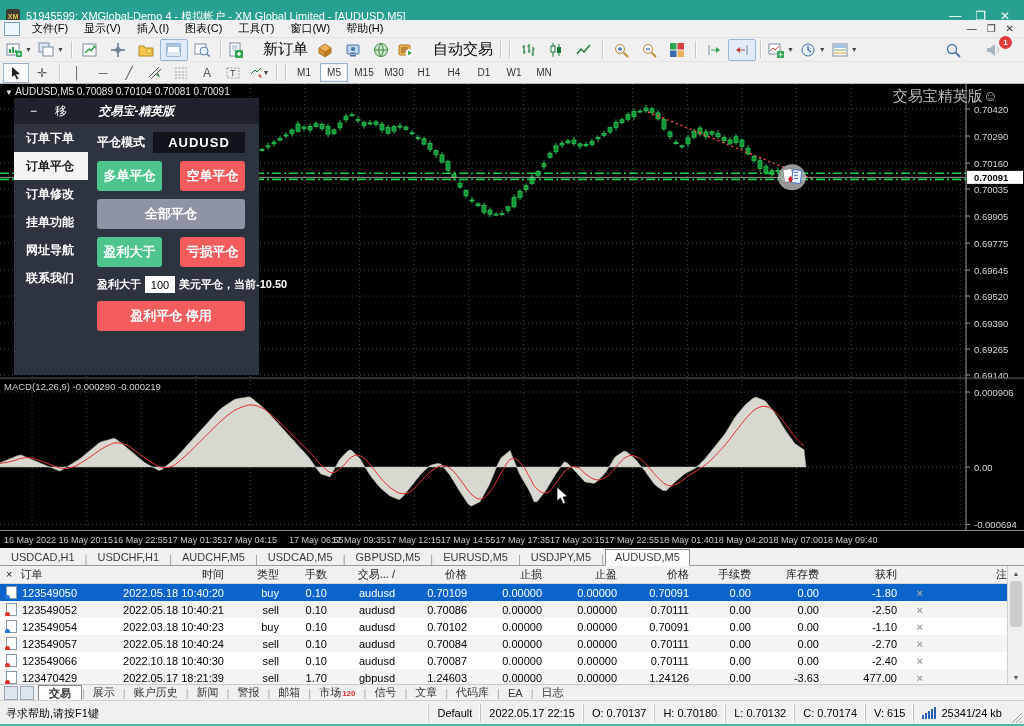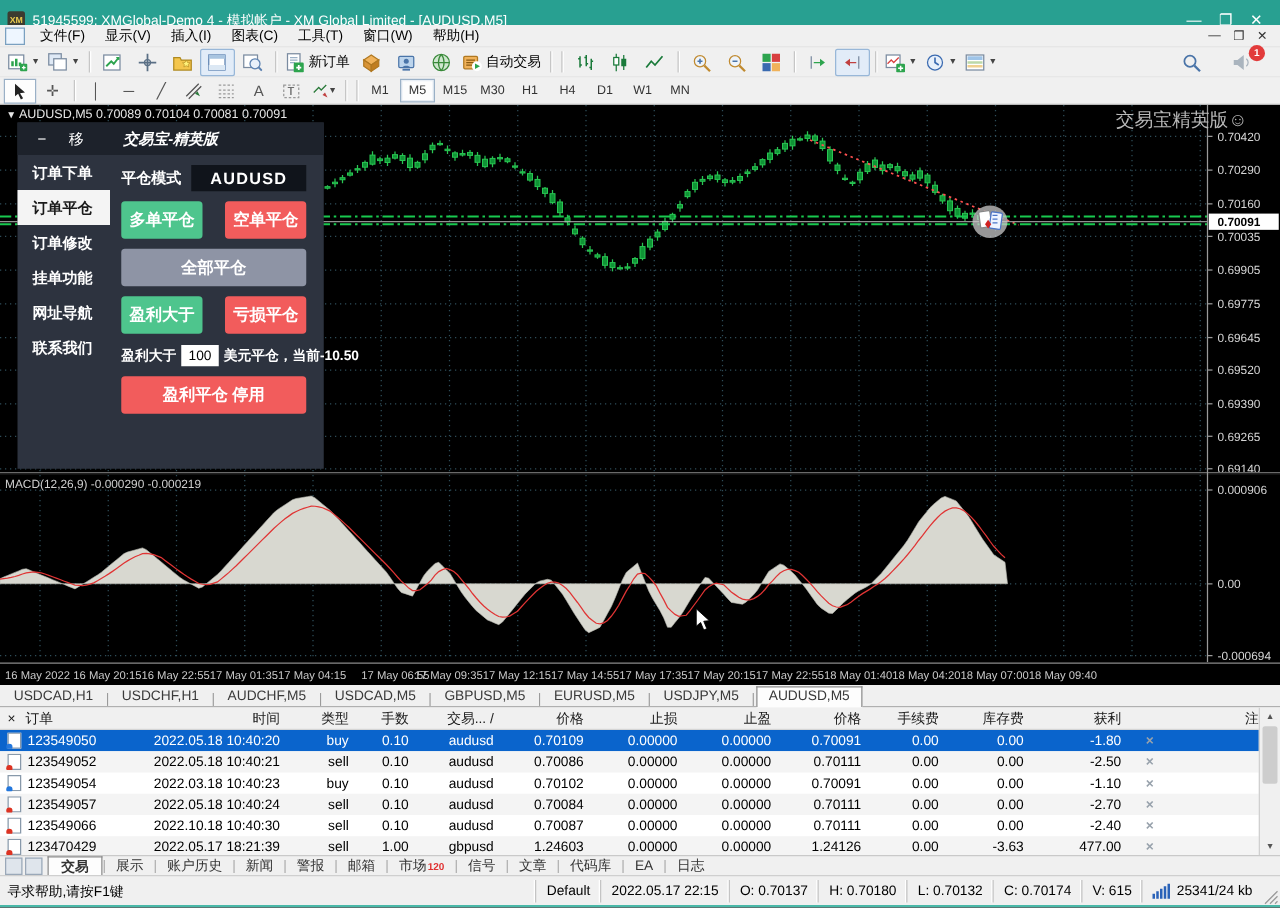--- a/index.html
+++ b/index.html
@@ -20,21 +20,21 @@
   #menubar .mitem{padding:1px 8px;cursor:default;}
   #mdi-caps{margin-left:auto;display:flex;gap:10px;padding-right:6px;color:#333;font-size:10px;}
   .mdi-doc{width:14px;height:12px;border:1px solid #7aa0c0;background:#eef6ff;margin-right:2px;}
   
   .toolbar{display:flex;align-items:center;padding:0 3px;box-sizing:border-box;background:#f0f0f0;}
   #toolbar1{left:0;top:38px;width:1024px;height:24px;border-bottom:1px solid #e4e4e4;}
   #toolbar2{left:0;top:62px;width:1024px;height:22px;border-bottom:1px solid #b9b9b9;}
   .tb{height:20px;min-width:22px;display:flex;align-items:center;justify-content:center;
       border:1px solid transparent;border-radius:2px;gap:3px;padding:0 2px;cursor:default;}
   .tb.pressed{background:#e2ecf8;border-color:#98b7d8;}
-  .tb .lbl{font-size:11px;}
+  .tb .lbl{font-size:15px;margin-left:16px;}
   .caret{font-size:7px;color:#444;}
   .sep{width:1px;height:17px;background:#c6c6c6;box-shadow:1px 0 0 #ffffff;margin:0 4px;}
   .tfbtn{height:17px;min-width:26px;display:flex;align-items:center;justify-content:center;
          border:1px solid transparent;font-size:10px;color:#333;cursor:default;}
   .tfbtn.active{background:#fdfdfd;border-color:#9ab0c6;box-shadow:0 0 0 1px #e8eef5 inset;}
   .dtool{width:24px;height:18px;display:flex;align-items:center;justify-content:center;
          font-size:12px;color:#555;border:1px solid transparent;cursor:default;}
   .dtool.pressed{background:#fdfdfd;border-color:#9ab0c6;}
   
   #chartArea{left:0;top:84px;width:1024px;height:464px;background:#000;}
@@ -883,21 +883,21 @@
         </div>
         <div class="trow alt">
           <div class="td" style="width: 95px; flex: 0 0 auto; display: flex; align-items: center;">
             <span class="doc-ico sell">
               <i></i>
             </span>
             <span>123470429</span>
           </div>
           <div class="td num" style="width: 135px; flex: 0 0 auto;">2022.05.17 18:21:39</div>
           <div class="td num" style="width: 55px; flex: 0 0 auto;">sell</div>
-          <div class="td num" style="width: 48px; flex: 0 0 auto;">1.00</div>
+          <div class="td num" style="width: 48px; flex: 0 0 auto;">1.70</div>
           <div class="td num" style="width: 68px; flex: 0 0 auto;">gbpusd</div>
           <div class="td num" style="width: 72px; flex: 0 0 auto;">1.24603</div>
           <div class="td num" style="width: 75px; flex: 0 0 auto;">0.00000</div>
           <div class="td num" style="width: 75px; flex: 0 0 auto;">0.00000</div>
           <div class="td num" style="width: 72px; flex: 0 0 auto;">1.24126</div>
           <div class="td num" style="width: 62px; flex: 0 0 auto;">0.00</div>
           <div class="td num" style="width: 68px; flex: 0 0 auto;">-3.63</div>
           <div class="td num" style="width: 78px; flex: 0 0 auto;">477.00</div>
           <div class="td num xdel" style="width: 26px; flex: 0 0 auto;">×</div>
           <div class="td" style="width: auto; flex: 1 1 0%;"></div>

